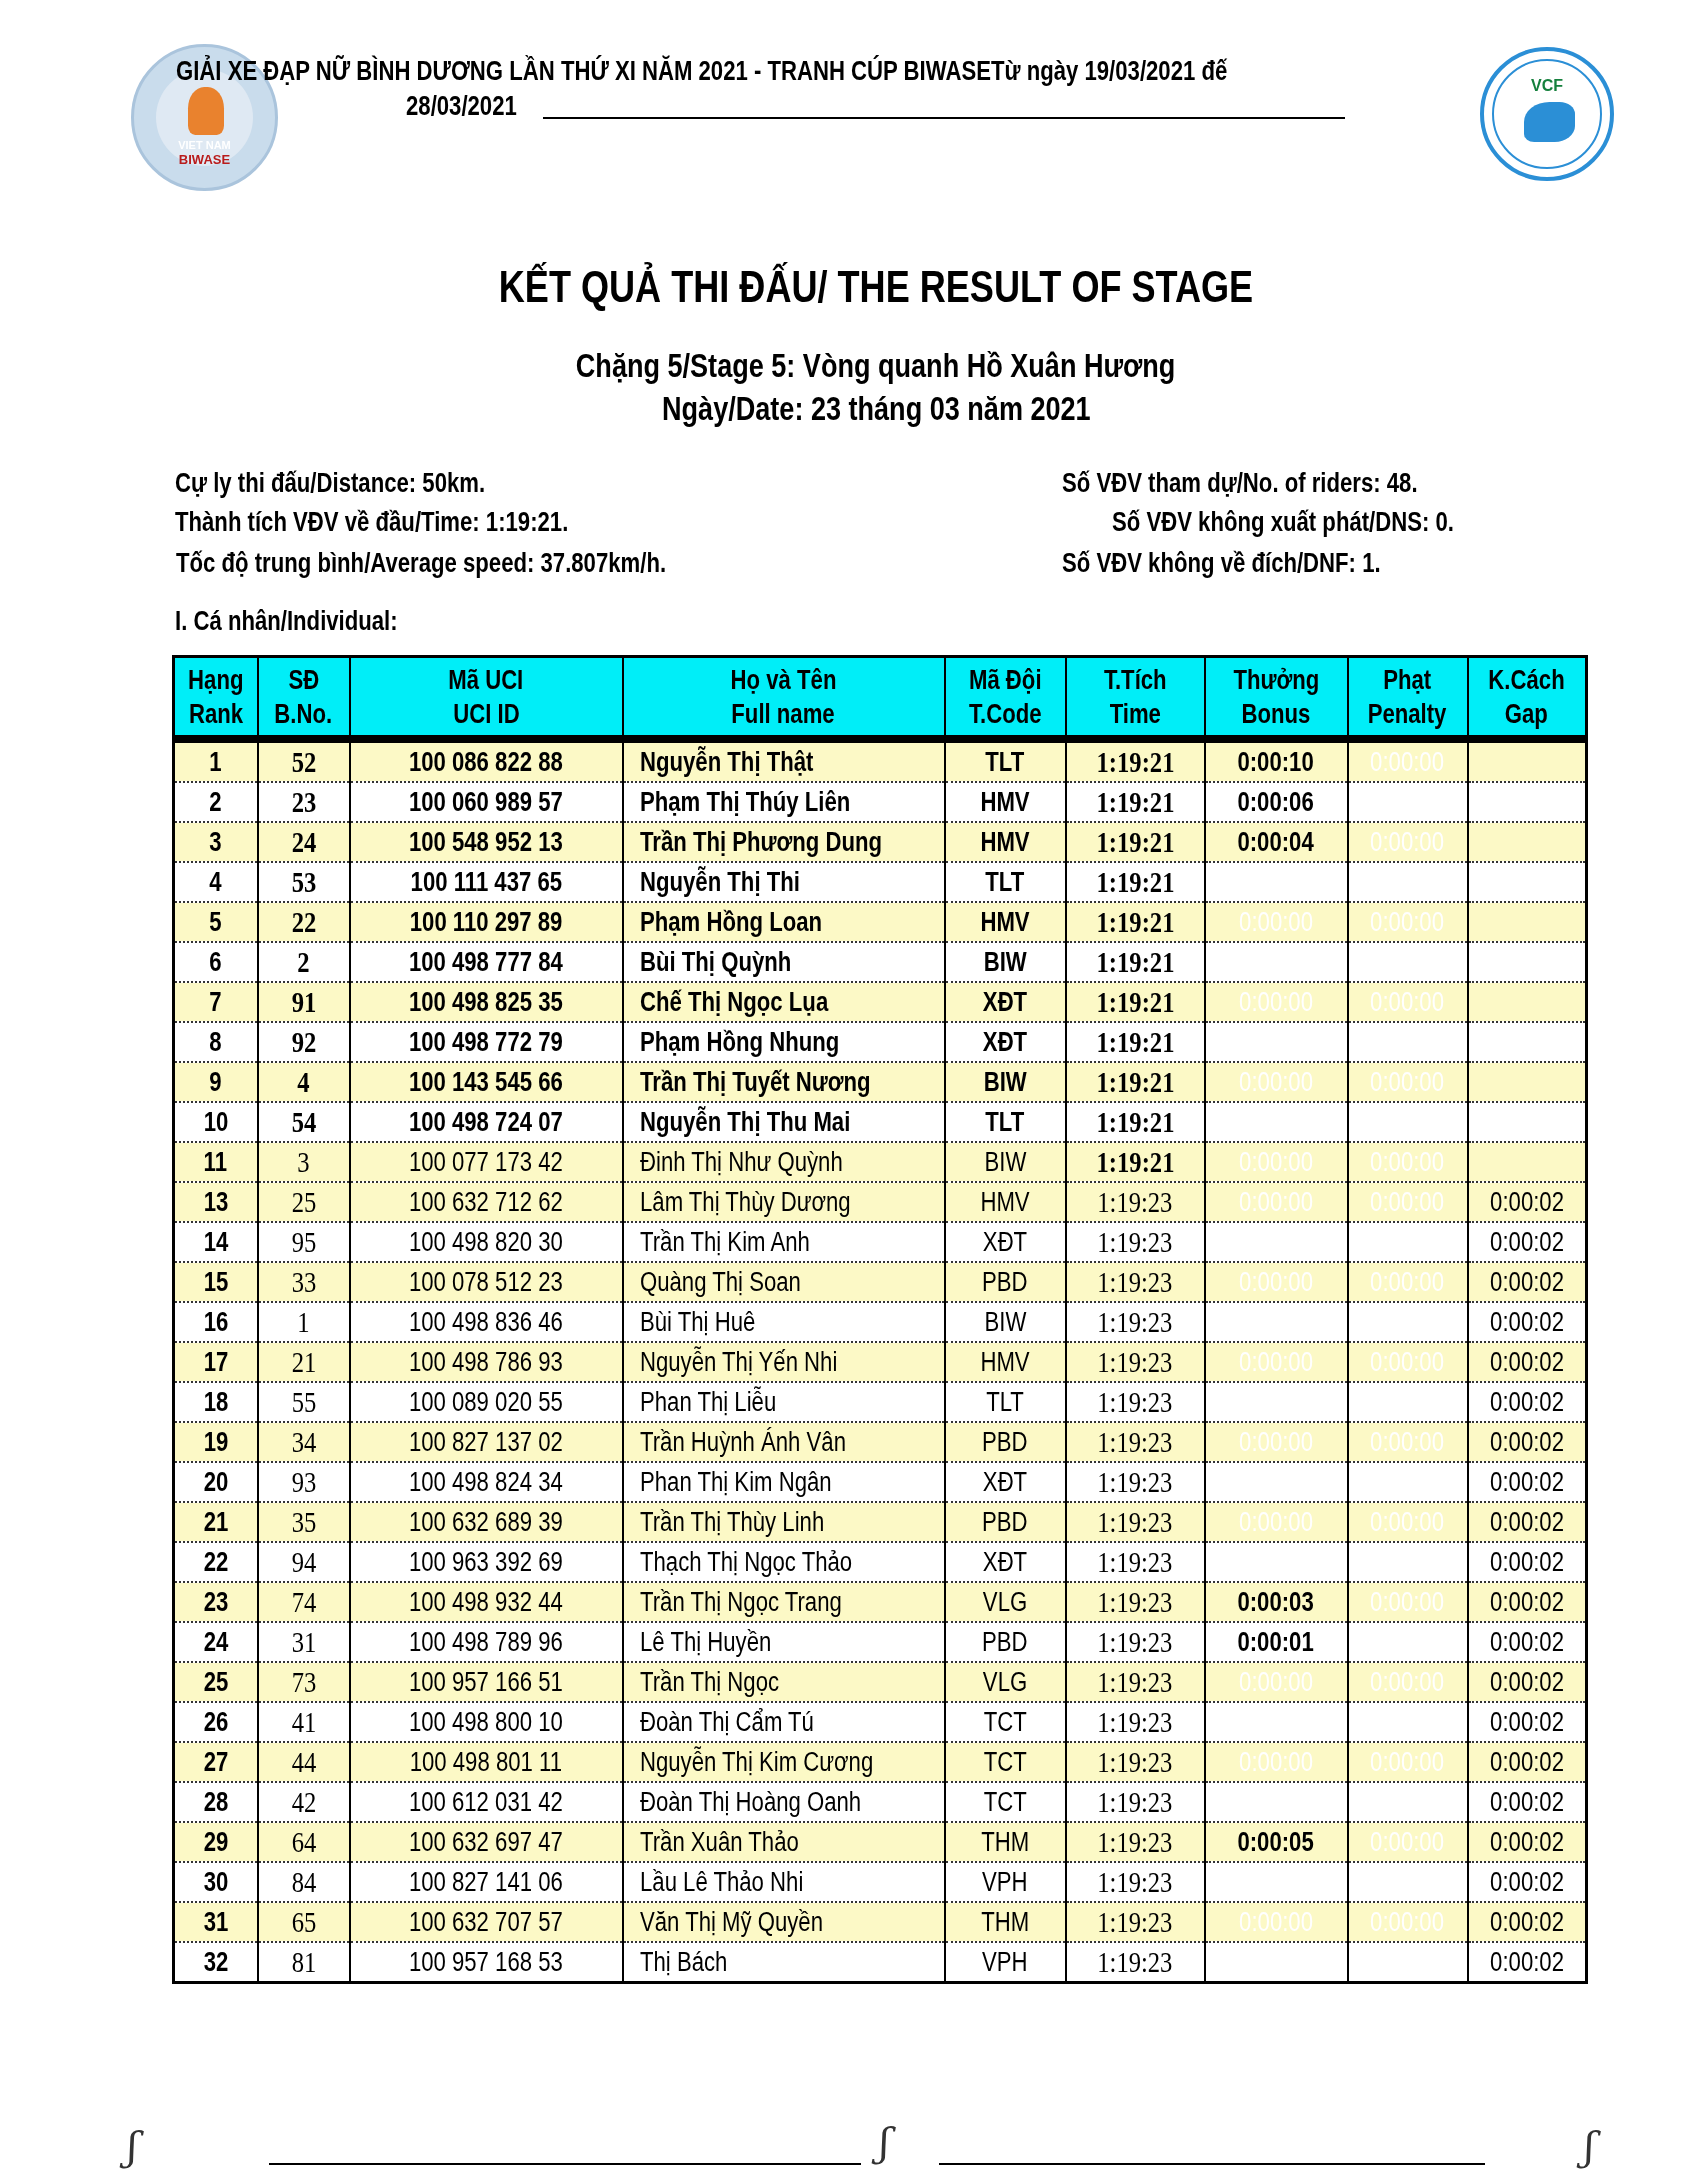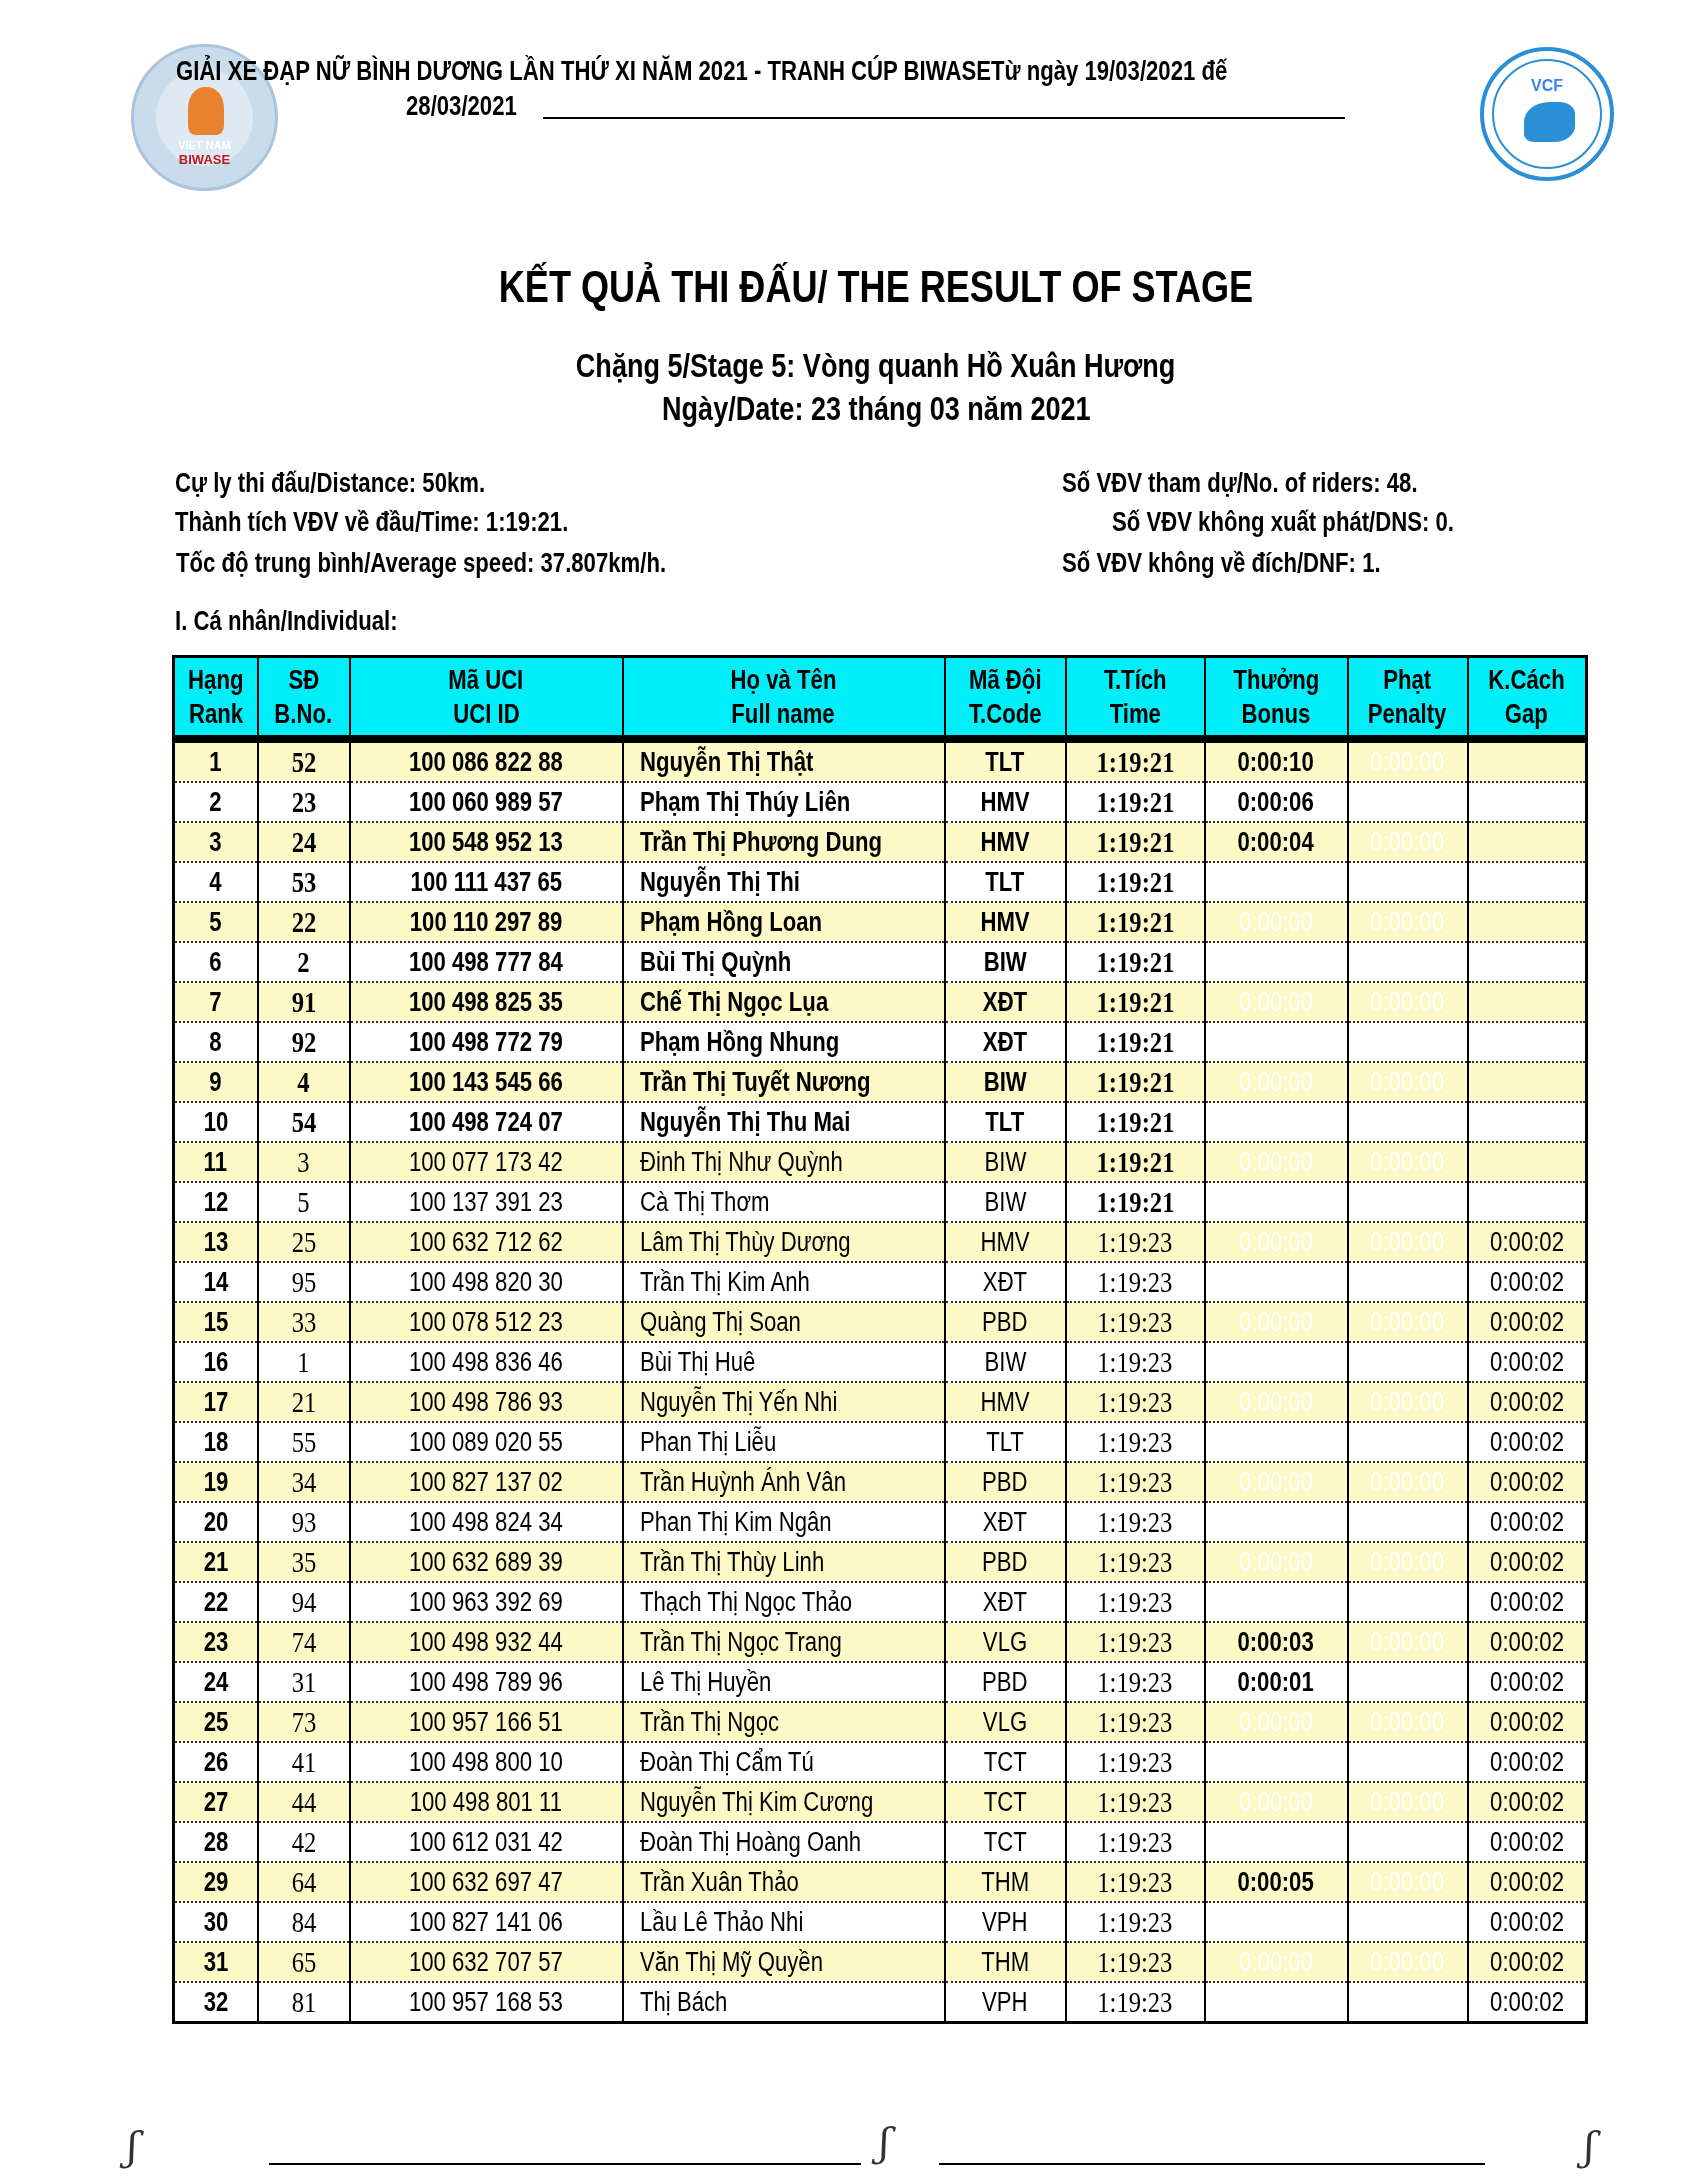--- a/index.html
+++ b/index.html
@@ -9,21 +9,21 @@
   .condc { display:inline-block; transform-origin:center center; transform:scaleX(0.82); white-space:nowrap; }
 
   .logo-left { left:131px; top:12px; width:147px; height:147px; border-radius:50%; background:#c9dcec; border:3px solid #aac4dc; box-sizing:border-box; }
   .logo-left .inner { position:absolute; left:22px; top:22px; width:97px; height:97px; border-radius:50%; background:#dfe9f3; }
   .logo-left .rider { position:absolute; left:54px; top:40px; width:36px; height:48px; background:#e9822e; border-radius:45% 45% 20% 20%; }
   .logo-left .txt1 { position:absolute; left:0; right:0; top:92px; text-align:center; font-size:11px; font-weight:bold; color:#fff; }
   .logo-left .txt2 { position:absolute; left:0; right:0; top:105px; text-align:center; font-size:13px; font-weight:bold; color:#b91c1c; }
 
   .logo-right { left:1480px; top:15px; width:134px; height:134px; border-radius:50%; border:4px solid #2b8fd6; box-sizing:border-box; background:#fff; }
   .logo-right .ring { position:absolute; left:8px; top:8px; right:8px; bottom:8px; border-radius:50%; border:2px solid #2b8fd6; }
-  .logo-right .vcf { position:absolute; left:0; right:0; top:26px; text-align:center; font-size:16px; font-weight:bold; color:#3b82f6; }
+  .logo-right .vcf { position:absolute; left:0; right:0; top:26px; text-align:center; font-size:16px; font-weight:bold; color:#15803d; }
   .logo-right .cyc { position:absolute; left:40px; top:51px; width:51px; height:40px; background:#2b8fd6; border-radius:50% 30% 40% 20%; }
 
   .hdr-line1 { left:176px; top:24px; font-size:27px; font-weight:bold; }
   .hdr-line2 { left:406px; top:59px; font-size:27px; font-weight:bold; }
   .hdr-rule { left:543px; top:85px; width:802px; height:2px; background:#000; }
 
   .title { left:0; width:1752px; top:230px; text-align:center; font-size:44px; font-weight:bold; }
   .subtitle { left:0; width:1752px; top:315px; text-align:center; font-size:33px; font-weight:bold; }
   .subtitle2 { left:0; width:1752px; top:358px; text-align:center; font-size:33px; font-weight:bold; }
 
@@ -218,31 +218,20 @@
         <td class="rank"><span class="condc ">11</span></td>
         <td class="bib"><span class="condc serif">3</span></td>
         <td><span class="condc ">100 077 173 42</span></td>
         <td class="name"><span class="cond ">Đinh Thị Như Quỳnh</span></td>
         <td><span class="condc ">BIW</span></td>
         <td><span class="condc serif bold">1:19:21</span></td>
         <td><span class="condc ghost">0:00:00</span></td>
         <td><span class="condc ghost">0:00:00</span></td>
         <td><span class="condc "></span></td>
       </tr>
-      <tr class="even">
-        <td class="rank"><span class="condc ">12</span></td>
-        <td class="bib"><span class="condc serif">5</span></td>
-        <td><span class="condc ">100 137 391 23</span></td>
-        <td class="name"><span class="cond ">Cà Thị Thơm</span></td>
-        <td><span class="condc ">BIW</span></td>
-        <td><span class="condc serif bold">1:19:21</span></td>
-        <td><span class="condc bold"></span></td>
-        <td><span class="condc "></span></td>
-        <td><span class="condc "></span></td>
-      </tr>
       <tr class="odd">
         <td class="rank"><span class="condc ">13</span></td>
         <td class="bib"><span class="condc serif">25</span></td>
         <td><span class="condc ">100 632 712 62</span></td>
         <td class="name"><span class="cond ">Lâm Thị Thùy Dương</span></td>
         <td><span class="condc ">HMV</span></td>
         <td><span class="condc serif">1:19:23</span></td>
         <td><span class="condc ghost">0:00:00</span></td>
         <td><span class="condc ghost">0:00:00</span></td>
         <td><span class="condc ">0:00:02</span></td>

